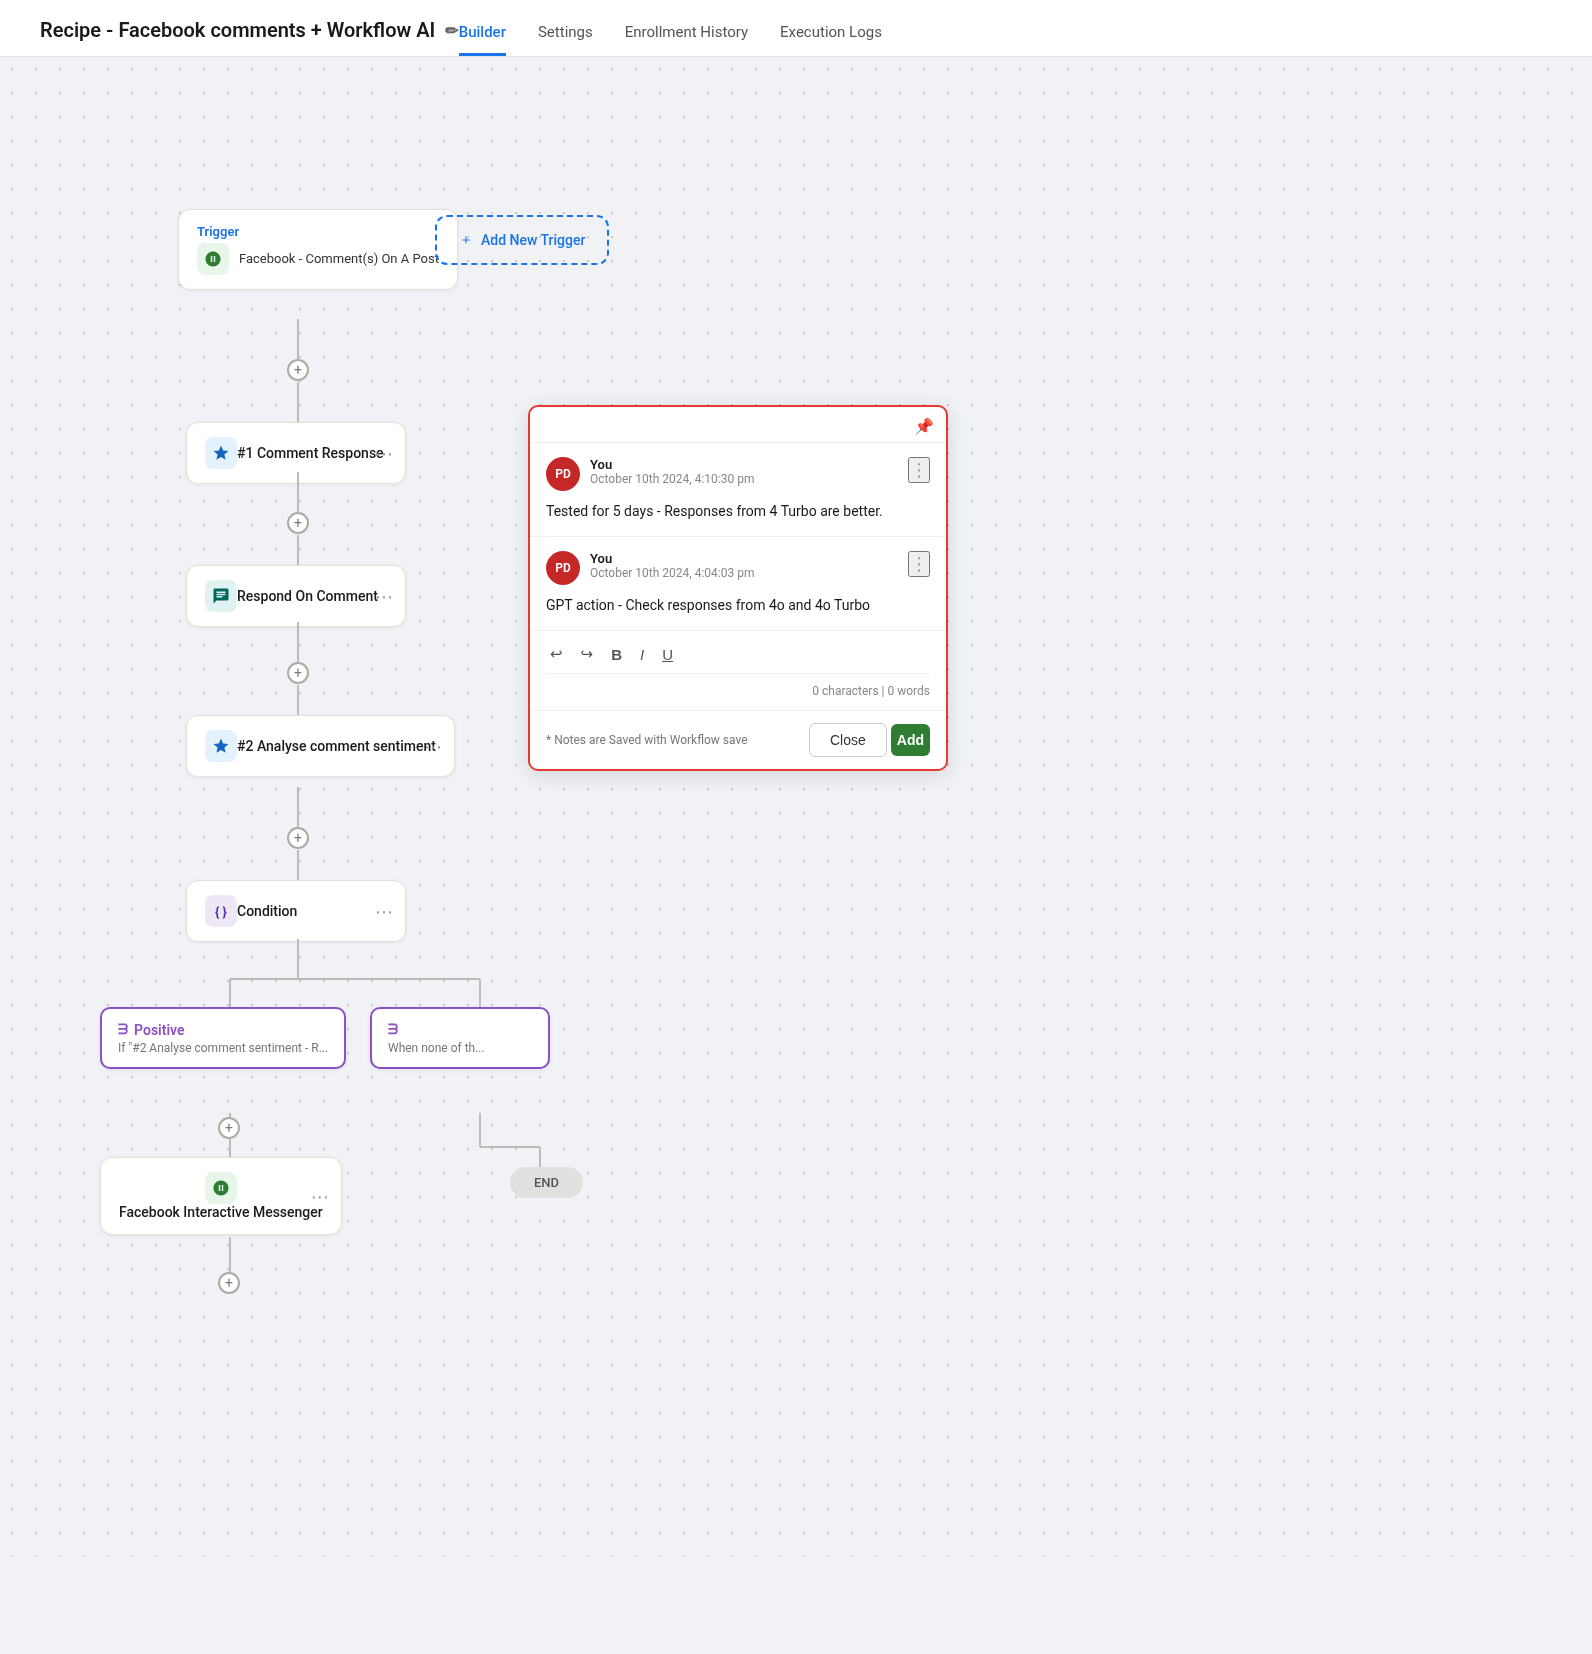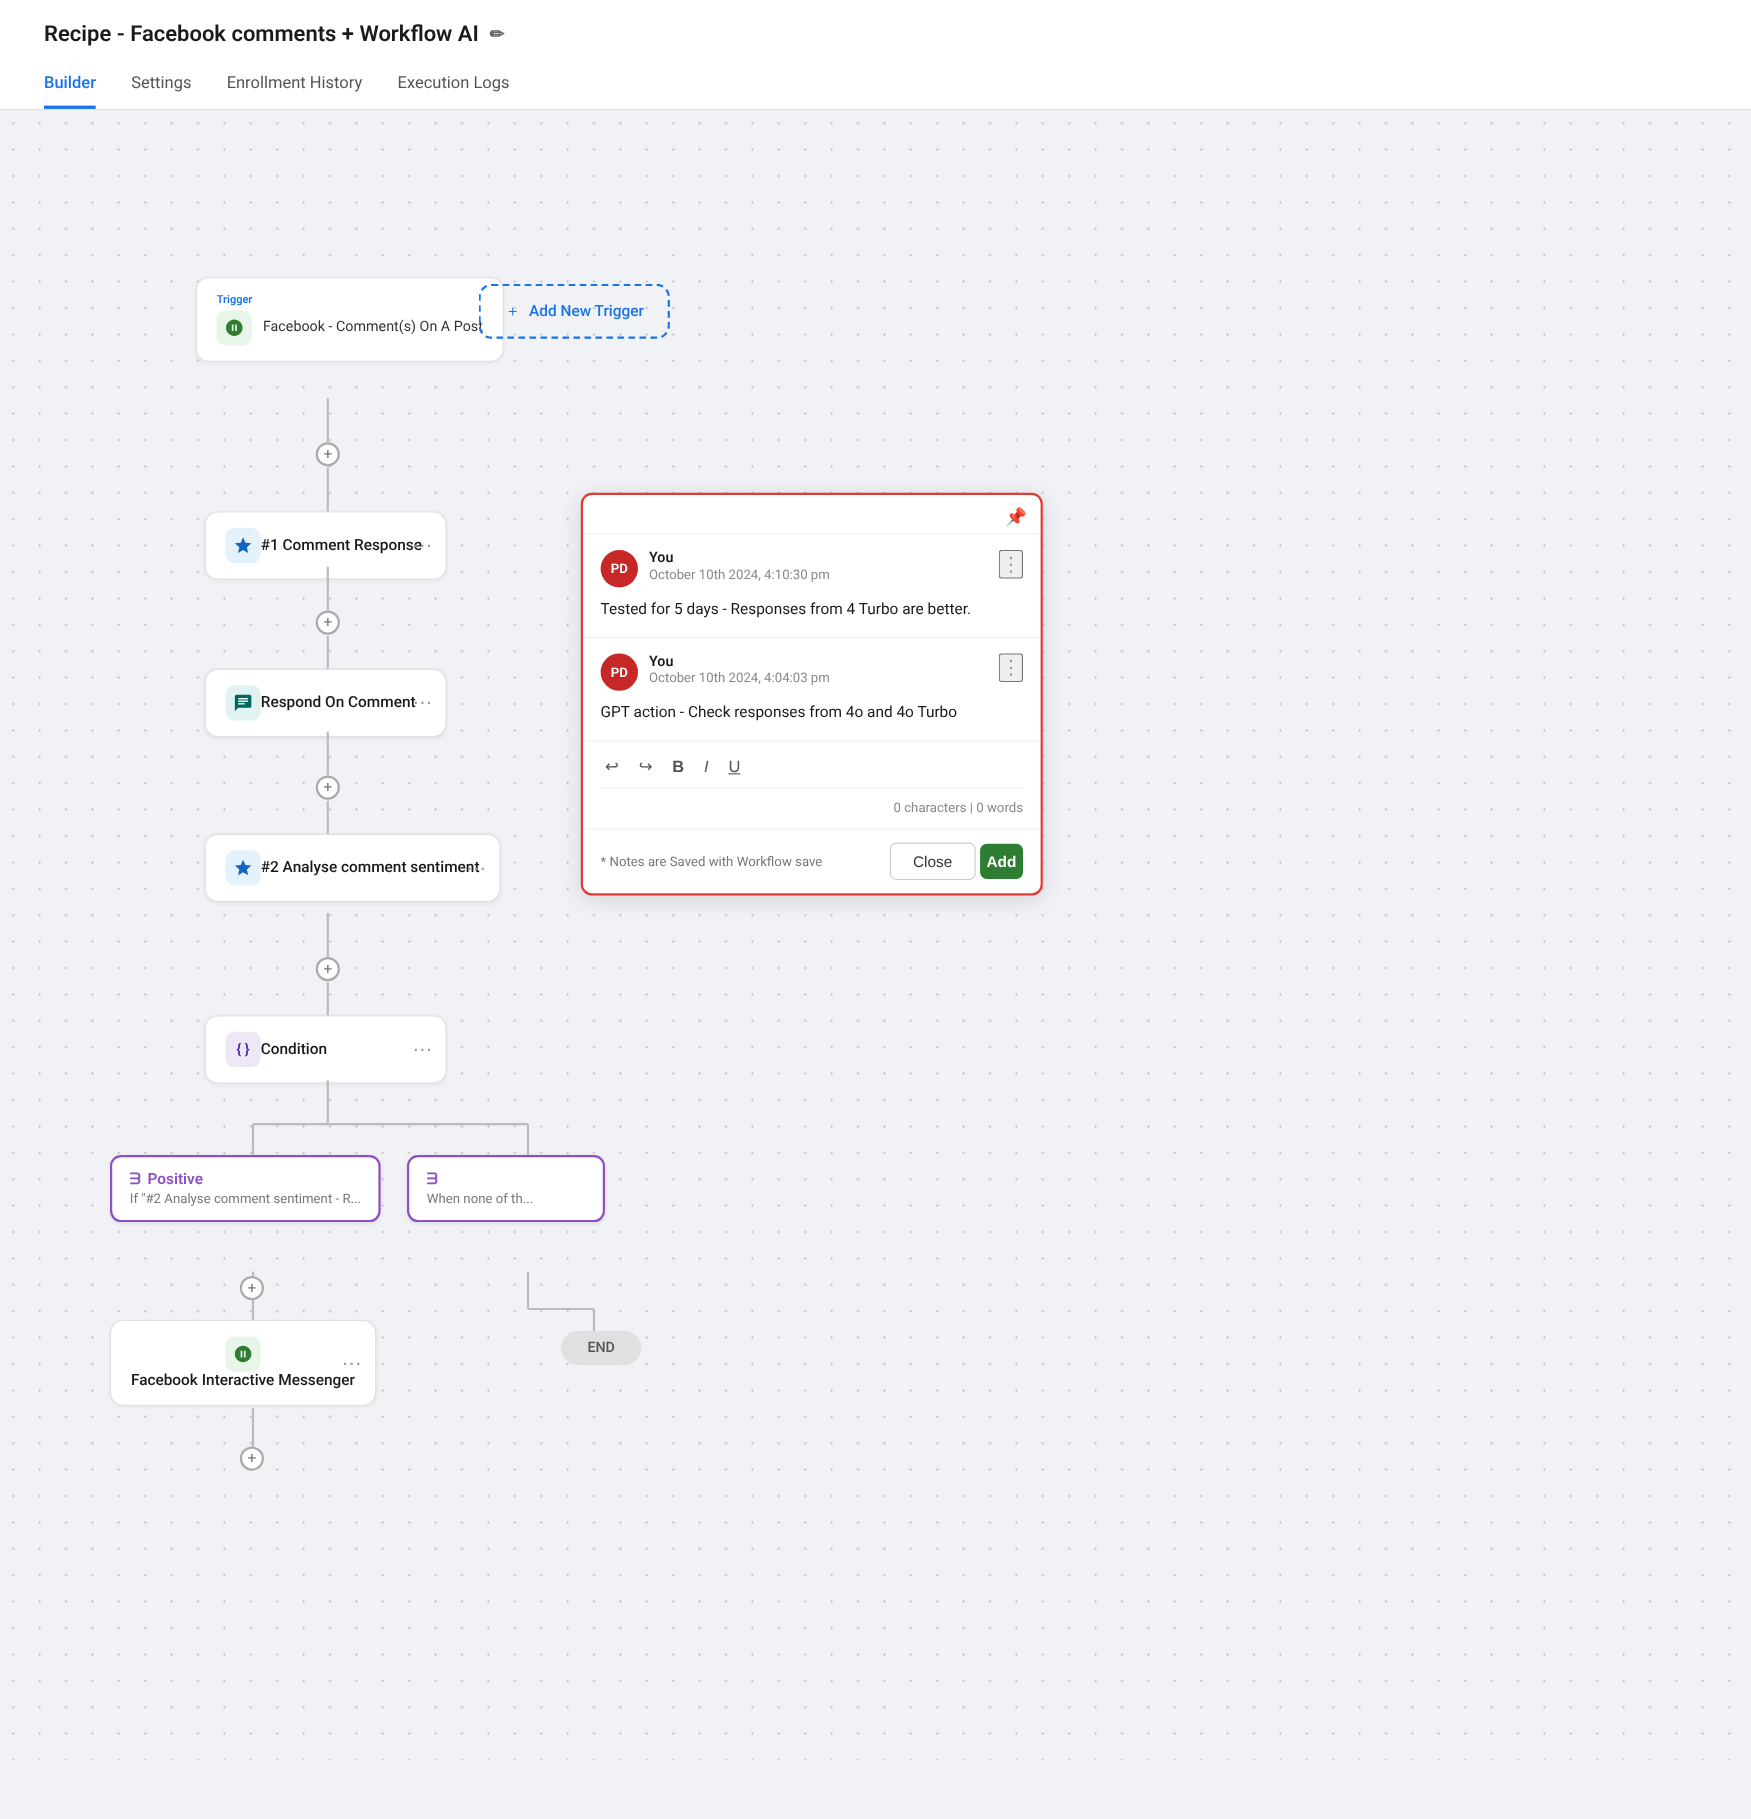--- a/index.html
+++ b/index.html
@@ -10,22 +10,22 @@
       min-height: 1654px;
       overflow-x: hidden;
     }
 
     
     .header {
       background: #fff;
       border-bottom: 1px solid #e0e0e0;
       padding: 0 40px;
       display: flex;
-      flex-direction: column;
-      align-items: flex-start;
+      flex-direction: row;
+      align-items: flex-end;
     }
     .header-title {
       font-size: 20px;
       font-weight: 600;
       color: #1a1a1a;
       padding: 18px 0 14px;
       display: flex;
       align-items: center;
       gap: 10px;
     }
@@ -109,21 +109,21 @@
       position: absolute;
       background: #fff;
       border: 1.5px solid #e0e0e0;
       border-radius: 12px;
       padding: 14px 18px;
       min-width: 220px;
       cursor: pointer;
       box-shadow: 0 1px 4px rgba(0,0,0,0.06);
     }
     .trigger-label {
-      font-size: 10px;
+      font-size: 13px;
       font-weight: 600;
       color: #1a73e8;
       margin-bottom: 4px;
     }
     .trigger-content {
       display: flex;
       align-items: center;
       gap: 10px;
     }
     .trigger-text {

